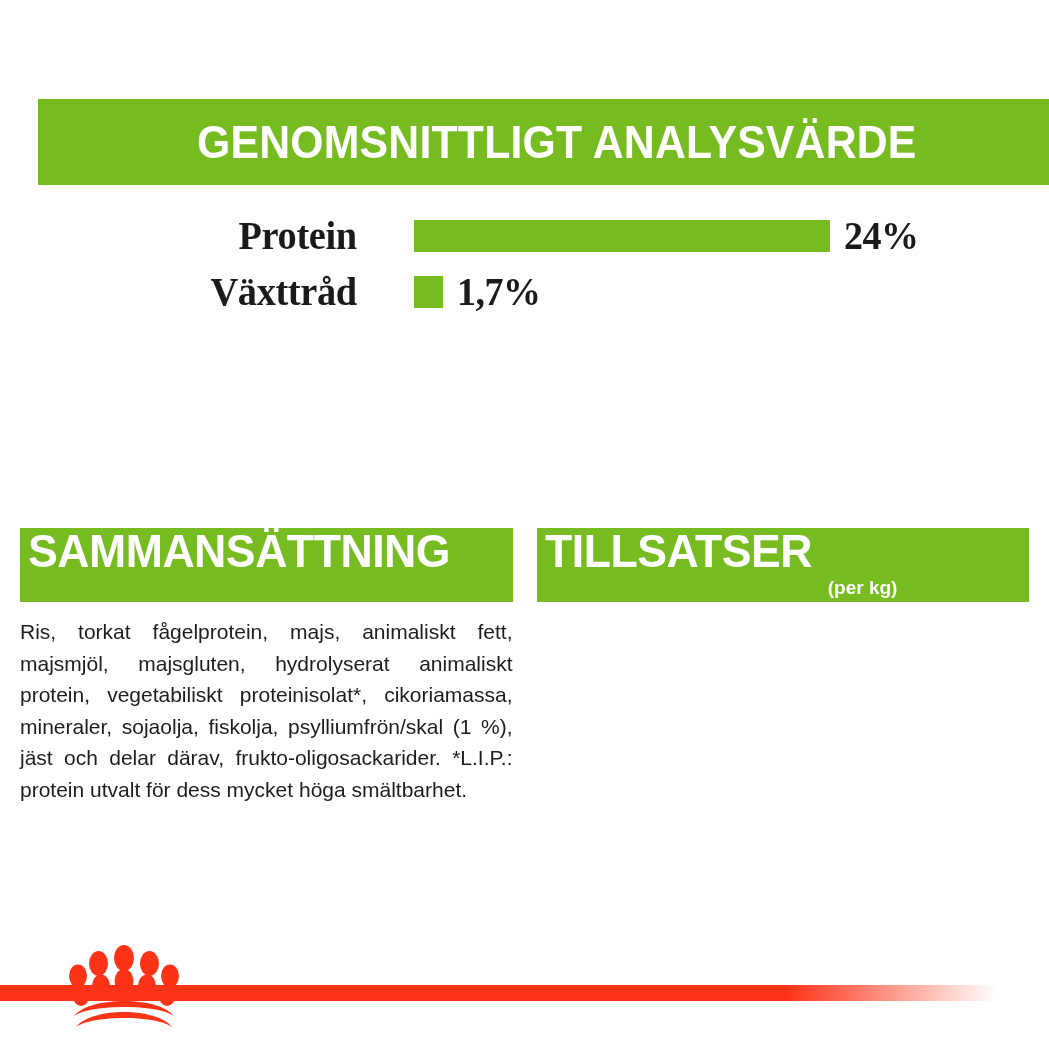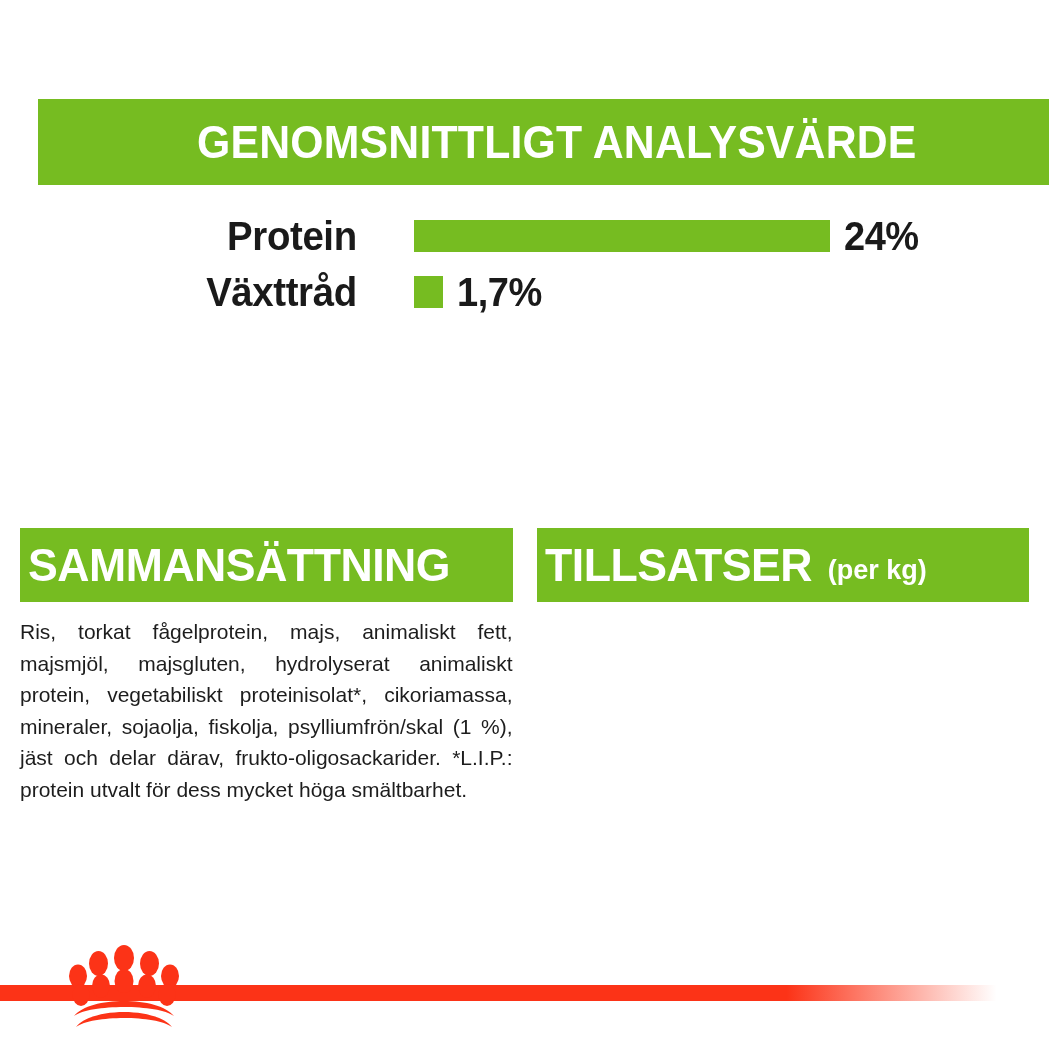--- a/index.html
+++ b/index.html
@@ -43,20 +43,21 @@
     white-space: nowrap;
     line-height: 1;
   }
 
   
   .chart {
     position: absolute;
     left: 20px;
     top: 208px;
     width: 1009px;
+    font-family: Liberation Serif, serif;
   }
   .chart-row {
     display: flex;
     align-items: center;
     height: 56px;
   }
   .chart-label {
     width: 354px;
     text-align: right;
     padding-right: 18px;
@@ -101,45 +102,44 @@
     display: flex;
     gap: 24px;
   }
   .column {
     width: 493px;
   }
   .section-banner {
     height: 74px;
     background: #76bc21;
     display: flex;
-    align-items: center;
     padding: 0 0 0 8px;
     box-sizing: border-box;
     overflow: hidden;
   }
   .section-title {
     color: #ffffff;
     font-size: 46px;
     font-weight: 700;
     text-transform: uppercase;
     line-height: 1;
     letter-spacing: -0.5px;
     transform: scaleX(0.97);
     transform-origin: left center;
     white-space: nowrap;
   }
   .section-suffix {
     color: #ffffff;
-    font-size: 27px;
+    font-size: 19px;
     font-weight: 700;
     line-height: 1;
     margin-left: 8px;
     white-space: nowrap;
     align-self: flex-end;
-    padding-bottom: 18px;
+    padding-bottom: 5px;
   }
   .section-body {
     margin-top: 14px;
     color: #1d1d1d;
     font-size: 21px;
     line-height: 1.5;
     text-align: justify;
     hyphens: none;
   }
 

